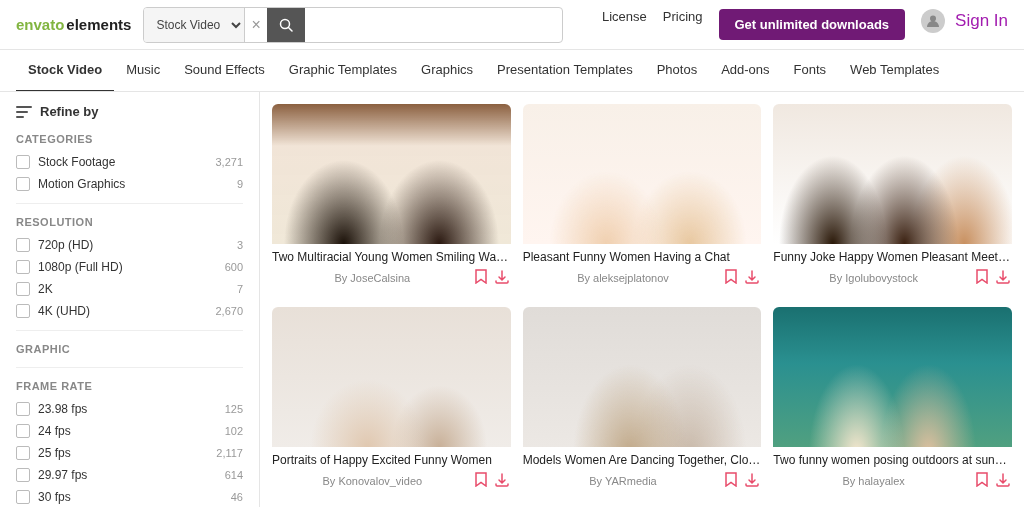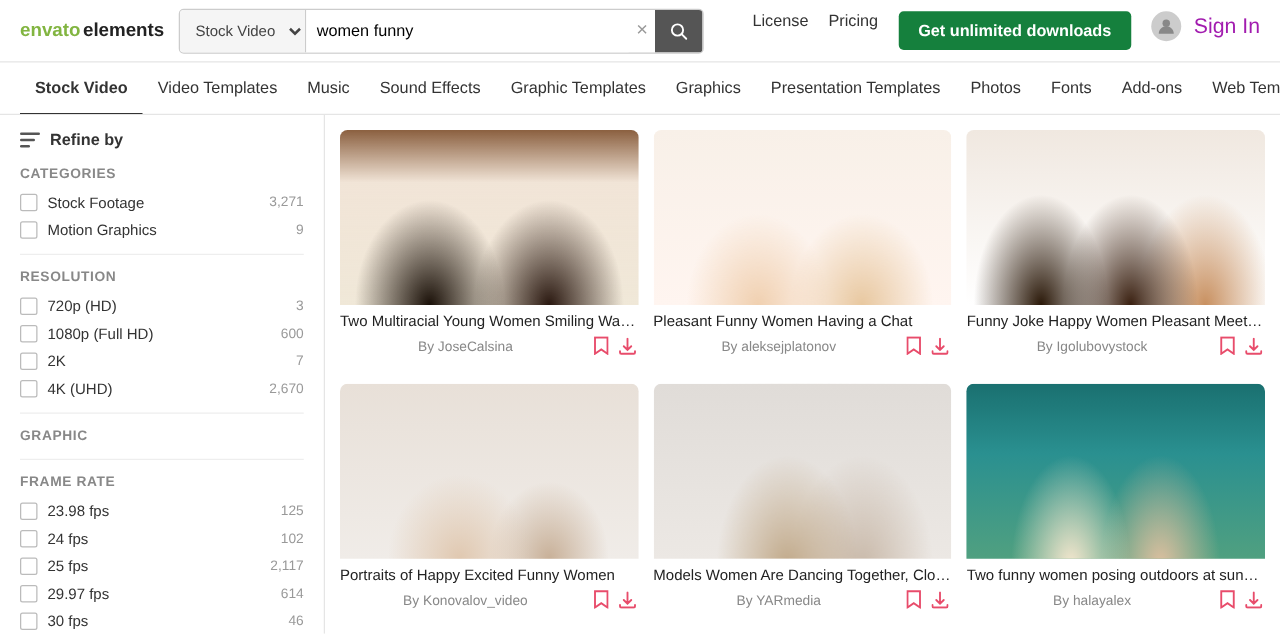--- a/index.html
+++ b/index.html
@@ -10,21 +10,21 @@
     .logo { display: flex; align-items: center; gap: 2px; font-size: 15px; font-weight: 700; color: #222; white-space: nowrap; }
     .logo-envato { color: #82b541; }
     .logo-elements { color: #222; }
     .search-bar { display: flex; align-items: center; border: 1.5px solid #ccc; border-radius: 4px; overflow: hidden; height: 36px; flex: 1; max-width: 420px; }
     .search-select { border: none; border-right: 1px solid #ccc; background: #f5f5f5; padding: 0 8px; height: 100%; font-size: 12px; color: #444; cursor: pointer; outline: none; }
     .search-input { border: none; outline: none; padding: 0 8px; flex: 1; font-size: 13px; height: 100%; }
     .search-clear { background: none; border: none; cursor: pointer; padding: 0 6px; color: #999; font-size: 16px; }
     .search-btn { background: #555; border: none; height: 100%; padding: 0 12px; cursor: pointer; color: white; display: flex; align-items: center; }
     .header-links { display: flex; align-items: flex-start; gap: 16px; margin-left: auto; }
     .header-link { text-decoration: none; color: #333; font-size: 13px; }
-    .btn-unlimited { background: #15803d; color: white; border: none; border-radius: 4px; padding: 8px 16px; font-size: 13px; font-weight: 600; cursor: pointer; white-space: nowrap; }
+    .btn-unlimited { background: #701a75; color: white; border: none; border-radius: 4px; padding: 8px 16px; font-size: 13px; font-weight: 600; cursor: pointer; white-space: nowrap; }
     .btn-signin { display: flex; align-items: center; gap: 10px; color: #a21caf; font-size: 17px; cursor: pointer; }
     .avatar-icon { width: 24px; height: 24px; border-radius: 50%; background: #ccc; display: flex; align-items: center; justify-content: center; }
 
     
     .nav { display: flex; align-items: center; padding: 0 16px; height: 42px; border-bottom: 1px solid #e5e5e5; gap: 0; overflow-x: auto; }
     .nav-item { padding: 0 12px; height: 42px; display: flex; align-items: center; font-size: 13px; color: #333; cursor: pointer; white-space: nowrap; border-bottom: 2px solid transparent; }
     .nav-item.active { border-bottom: 2px solid #333; font-weight: 600; }
 
     
     .main { display: flex; height: calc(507px - 50px - 42px); overflow: hidden; }
@@ -108,21 +108,20 @@
     <span class="logo-envato">envato</span>
       <span class="logo-elements">elements</span>
   </div>
 
   <div class="search-bar">
     <select class="search-select">
       <option>Stock Video</option>
       <option>Photos</option>
       <option>Music</option>
     </select>
-    <input class="search-input" type="text" value="women funny" style="">
     <button class="search-clear">×</button>
     <button class="search-btn">
       <svg width="14" height="14" viewBox="0 0 14 14" fill="none">
         <circle cx="6" cy="6" r="4.5" stroke="white" stroke-width="1.5"></circle>
         <line x1="9.5" y1="9.5" x2="13" y2="13" stroke="white" stroke-width="1.5" stroke-linecap="round"></line>
       </svg>
     </button>
   </div>
 
   <div class="header-links">
@@ -136,29 +135,28 @@
           <path d="M2 14c0-3.3 2.7-6 6-6s6 2.7 6 6" fill="#888"></path>
         </svg>
       </div>
       <span>Sign In</span>
     </div>
   </div>
 </div>
 
 <nav class="nav">
   <div class="nav-item active">Stock Video</div>
-  <div class="nav-item">Video Templates</div>
   <div class="nav-item">Music</div>
   <div class="nav-item">Sound Effects</div>
   <div class="nav-item">Graphic Templates</div>
   <div class="nav-item">Graphics</div>
   <div class="nav-item">Presentation Templates</div>
   <div class="nav-item">Photos</div>
+  <div class="nav-item">Add-ons</div>
   <div class="nav-item">Fonts</div>
-  <div class="nav-item">Add-ons</div>
   <div class="nav-item">Web Templates</div>
 
 </nav>
 
 <div class="main">
 
   <aside class="sidebar">
 
     <div class="refine-header">
       <div class="filter-icon">

